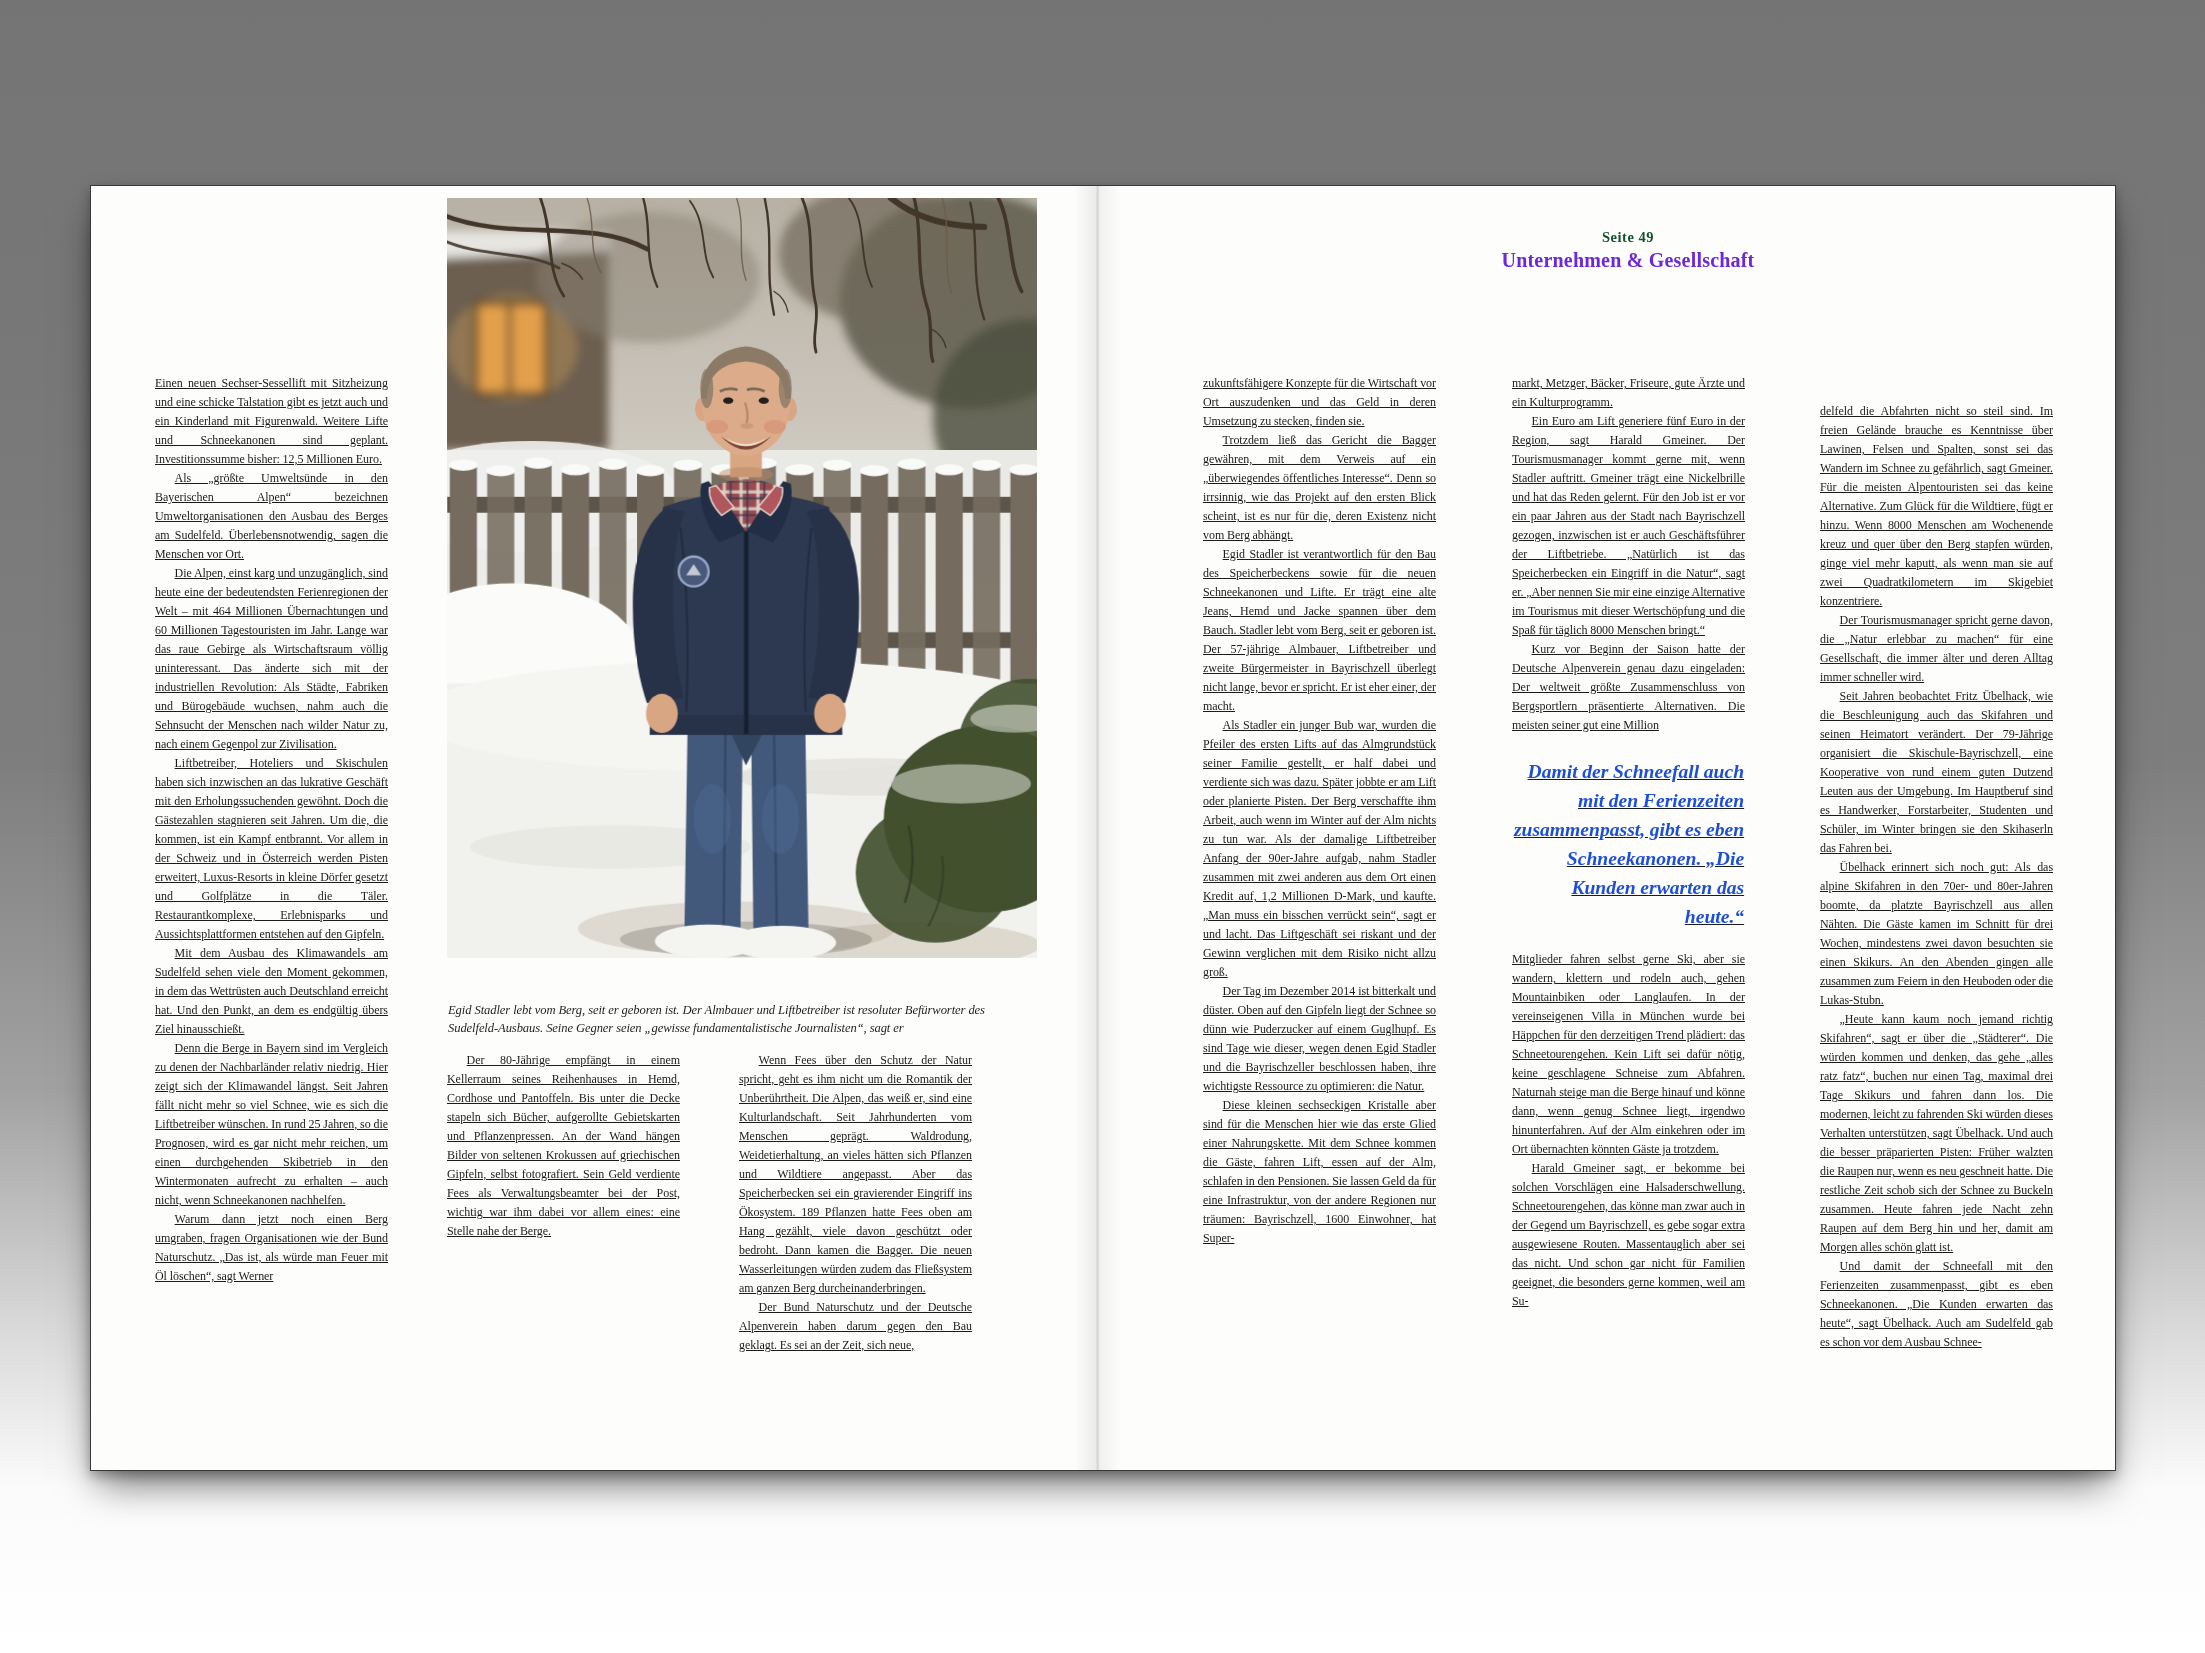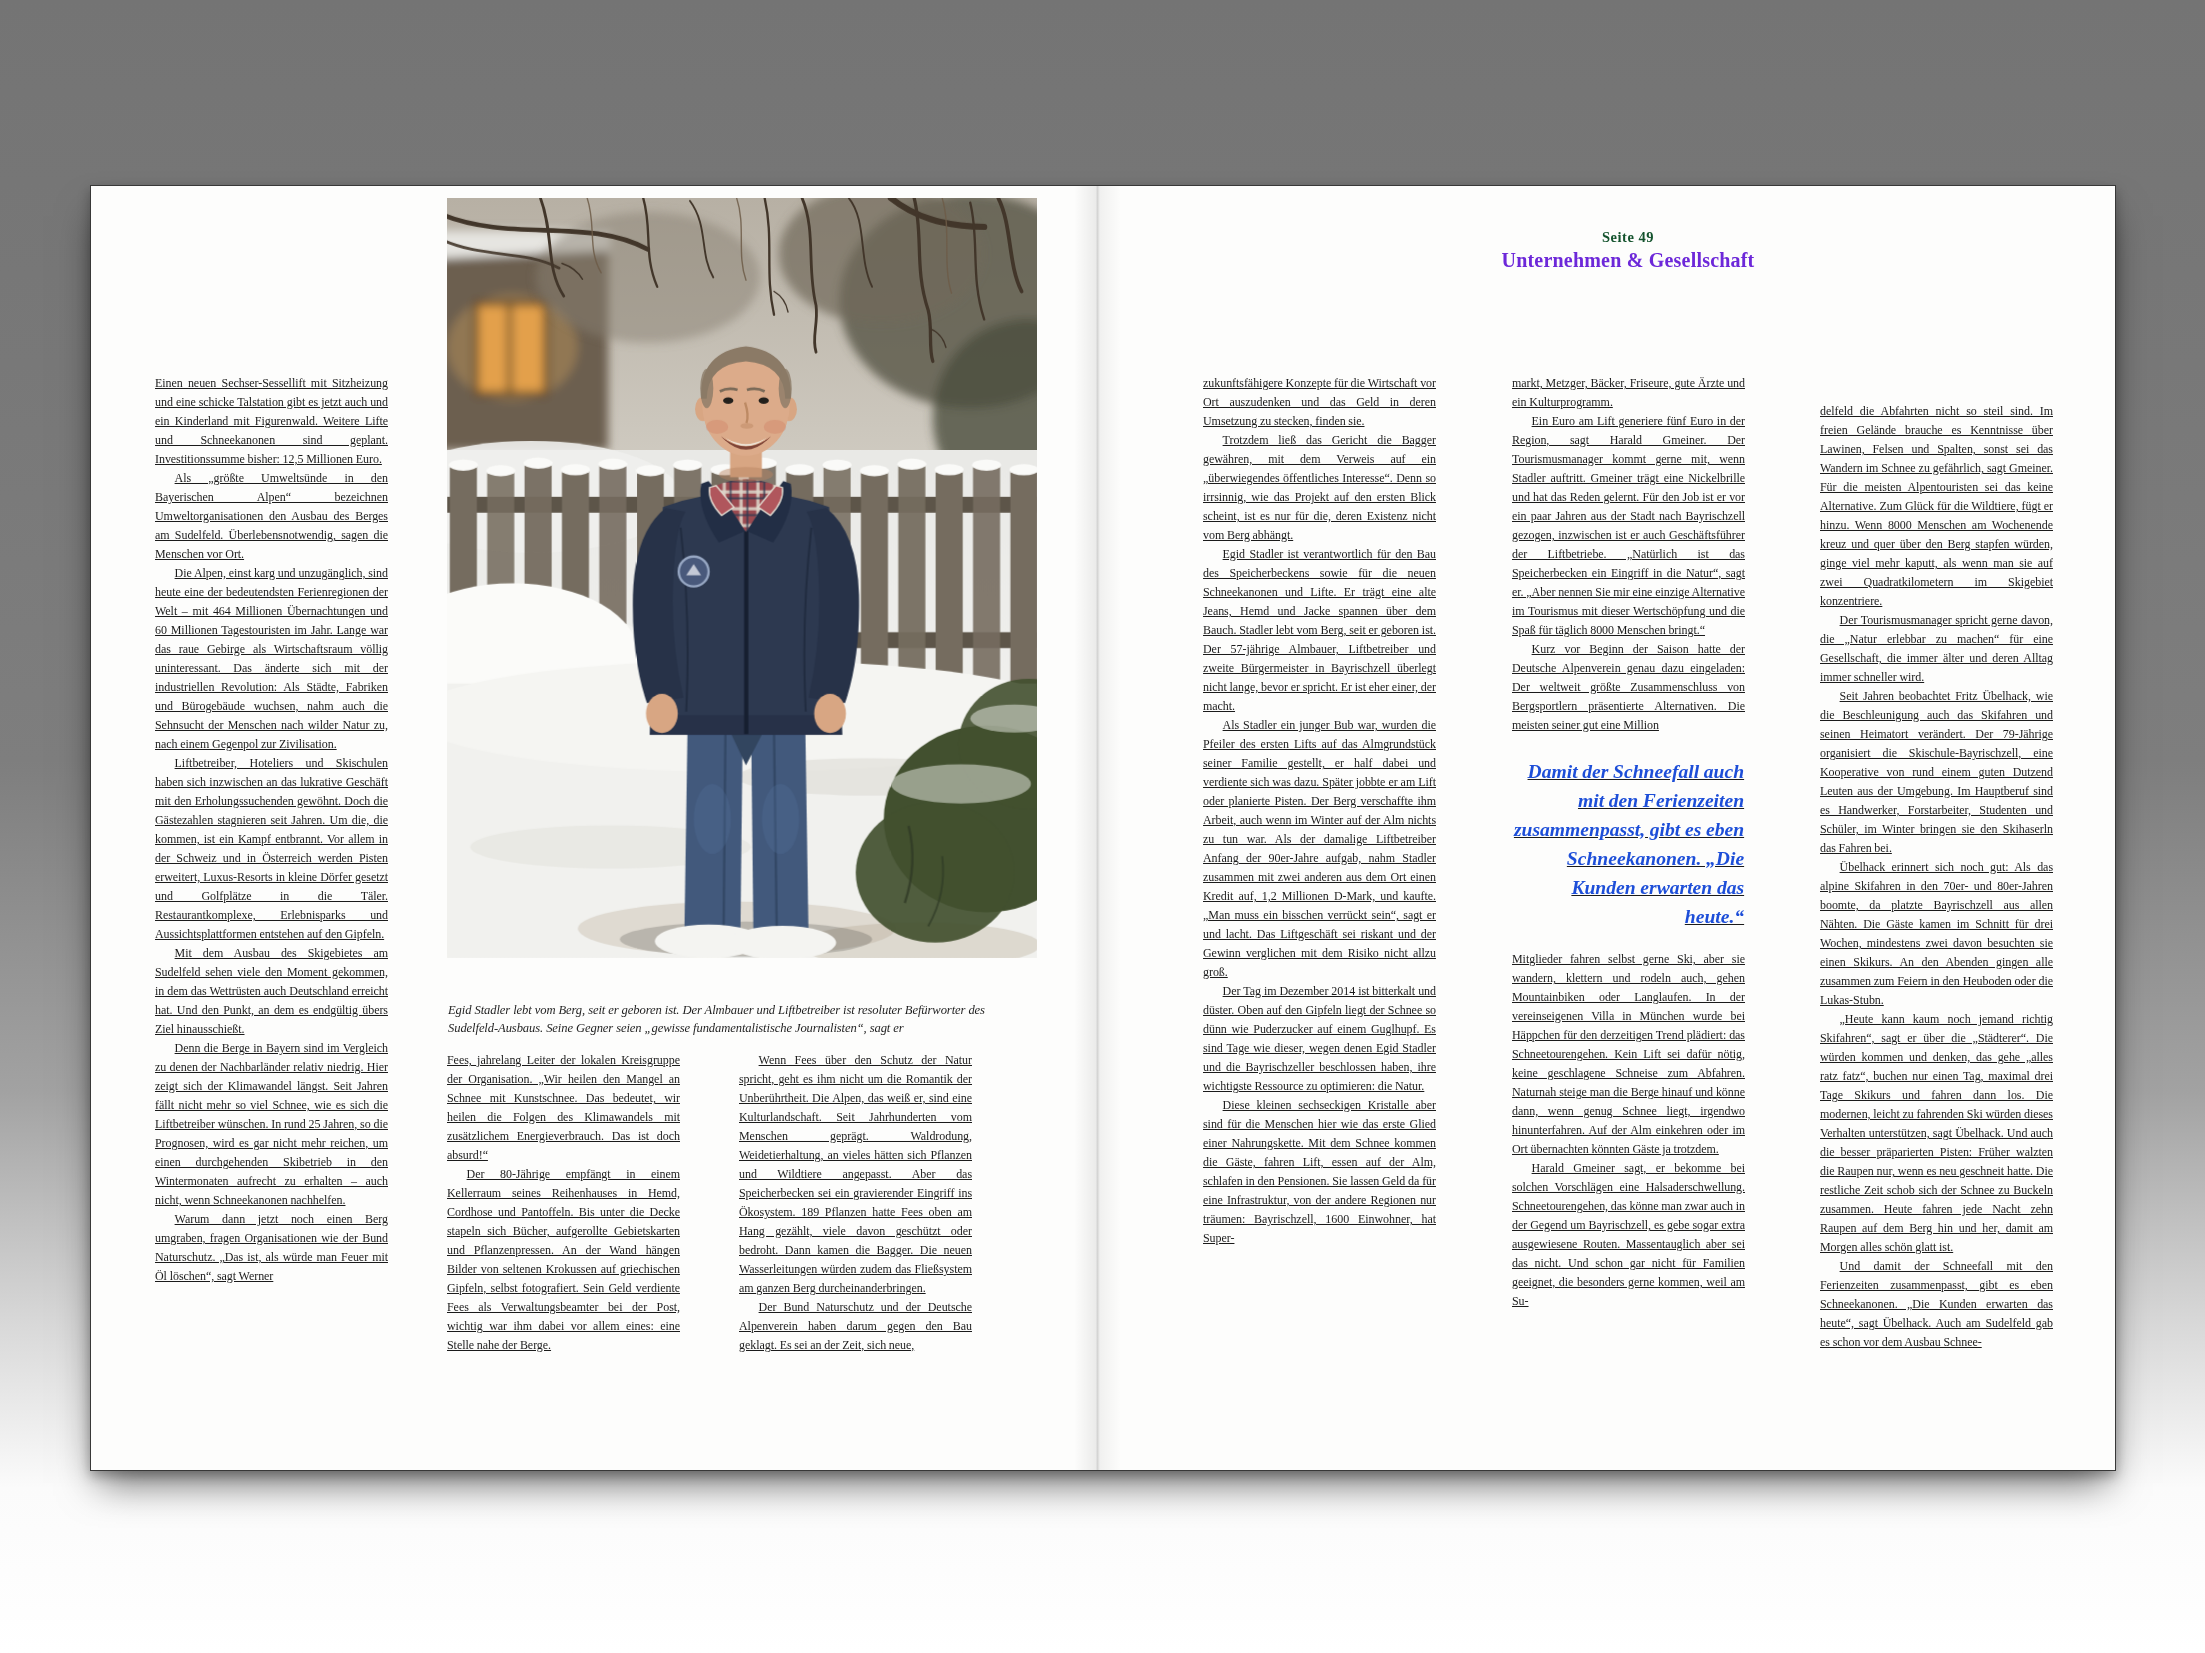--- a/index.html
+++ b/index.html
@@ -38,21 +38,21 @@
 
 <div class="stage">
   <div class="spread">
 
     <div>
       <div class="col c-l1" lang="de">
         <p class="noind">Einen neuen Sechser-Sessellift mit Sitzheizung und eine schicke Talstation gibt es jetzt auch und ein Kinderland mit Figurenwald. Weitere Lifte und Schneekanonen sind geplant. Investitionssumme bisher: 12,5 Millionen Euro.</p>
         <p>Als „größte Umweltsünde in den Bayerischen Alpen“ bezeichnen Umweltorganisationen den Ausbau des Berges am Sudelfeld. Überlebensnotwendig, sagen die Menschen vor Ort.</p>
         <p>Die Alpen, einst karg und unzugänglich, sind heute eine der bedeutendsten Ferienregionen der Welt – mit 464 Millionen Übernachtungen und 60 Millionen Tagestouristen im Jahr. Lange war das raue Gebirge als Wirtschaftsraum völlig uninteressant. Das änderte sich mit der industriellen Revolution: Als Städte, Fabriken und Bürogebäude wuchsen, nahm auch die Sehnsucht der Menschen nach wilder Natur zu, nach einem Gegenpol zur Zivilisation.</p>
         <p>Liftbetreiber, Hoteliers und Skischulen haben sich inzwischen an das lukrative Geschäft mit den Erholungssuchenden gewöhnt. Doch die Gästezahlen stagnieren seit Jahren. Um die, die kommen, ist ein Kampf entbrannt. Vor allem in der Schweiz und in Österreich werden Pisten erweitert, Luxus-Resorts in kleine Dörfer gesetzt und Golfplätze in die Täler. Restaurantkomplexe, Erlebnisparks und Aussichtsplattformen entstehen auf den Gipfeln.</p>
-        <p>Mit dem Ausbau des Skigebietes am Sudelfeld sehen viele den Moment gekommen, in dem das Wettrüsten auch Deutschland erreicht hat. Und den Punkt, an dem es endgültig übers Ziel hinausschießt.</p>
+        <p>Mit dem Ausbau des Klimawandels am Sudelfeld sehen viele den Moment gekommen, in dem das Wettrüsten auch Deutschland erreicht hat. Und den Punkt, an dem es endgültig übers Ziel hinausschießt.</p>
         <p>Denn die Berge in Bayern sind im Vergleich zu denen der Nachbarländer relativ niedrig. Hier zeigt sich der Klimawandel längst. Seit Jahren fällt nicht mehr so viel Schnee, wie es sich die Liftbetreiber wünschen. In rund 25 Jahren, so die Prognosen, wird es gar nicht mehr reichen, um einen durchgehenden Skibetrieb in den Wintermonaten aufrecht zu erhalten – auch nicht, wenn Schneekanonen nachhelfen.</p>
         <p>Warum dann jetzt noch einen Berg umgraben, fragen Organisationen wie der Bund Naturschutz. „Das ist, als würde man Feuer mit Öl löschen“, sagt Werner</p>
       </div>
 
       <figure class="photo">
         <svg viewBox="0 0 1263 1628" preserveAspectRatio="none">
           <defs>
             <linearGradient id="bgG" x1="0" y1="0" x2="0" y2="1">
               <stop offset="0" stop-color="#b7b0a4"></stop>
                 <stop offset="0.45" stop-color="#d6d2c9"></stop>
@@ -226,21 +226,20 @@
             <path d="M 246 140 q 30 10 44 34" stroke-width="3"></path>
             <path d="M 700 200 q 24 14 30 44" stroke-width="3"></path>
             <path d="M 1034 280 q 26 10 34 40" stroke-width="3"></path>
           </g>
         </svg>
       </figure>
 
       <figcaption class="caption">Egid Stadler lebt vom Berg, seit er geboren ist. Der Almbauer und Liftbetreiber ist resoluter Befürworter des Sudelfeld-Ausbaus. Seine Gegner seien „gewisse fundamentalistische Journalisten“, sagt er</figcaption>
 
       <div class="col c-l2" lang="de">
-        <p class="noind">Fees, jahrelang Leiter der lokalen Kreisgruppe der Organisation. „Wir heilen den Mangel an Schnee mit Kunstschnee. Das bedeutet, wir heilen die Folgen des Klimawandels mit zusätzlichem Energieverbrauch. Das ist doch absurd!“</p>
         <p>Der 80-Jährige empfängt in einem Kellerraum seines Reihenhauses in Hemd, Cordhose und Pantoffeln. Bis unter die Decke stapeln sich Bücher, aufgerollte Gebietskarten und Pflanzenpressen. An der Wand hängen Bilder von seltenen Krokussen auf griechischen Gipfeln, selbst fotografiert. Sein Geld verdiente Fees als Verwaltungsbeamter bei der Post, wichtig war ihm dabei vor allem eines: eine Stelle nahe der Berge.</p>
       </div>
       <div class="col c-l3" lang="de">
         <p>Wenn Fees über den Schutz der Natur spricht, geht es ihm nicht um die Romantik der Unberührtheit. Die Alpen, das weiß er, sind eine Kulturlandschaft. Seit Jahrhunderten vom Menschen geprägt. Waldrodung, Weidetierhaltung, an vieles hätten sich Pflanzen und Wildtiere angepasst. Aber das Speicherbecken sei ein gravierender Eingriff ins Ökosystem. 189 Pflanzen hatte Fees oben am Hang gezählt, viele davon geschützt oder bedroht. Dann kamen die Bagger. Die neuen Wasserleitungen würden zudem das Fließsystem am ganzen Berg durcheinanderbringen.</p>
         <p>Der Bund Naturschutz und der Deutsche Alpenverein haben darum gegen den Bau geklagt. Es sei an der Zeit, sich neue,</p>
       </div>
     </div>
 
     <div>
       <div class="kicker">Seite 49</div>

